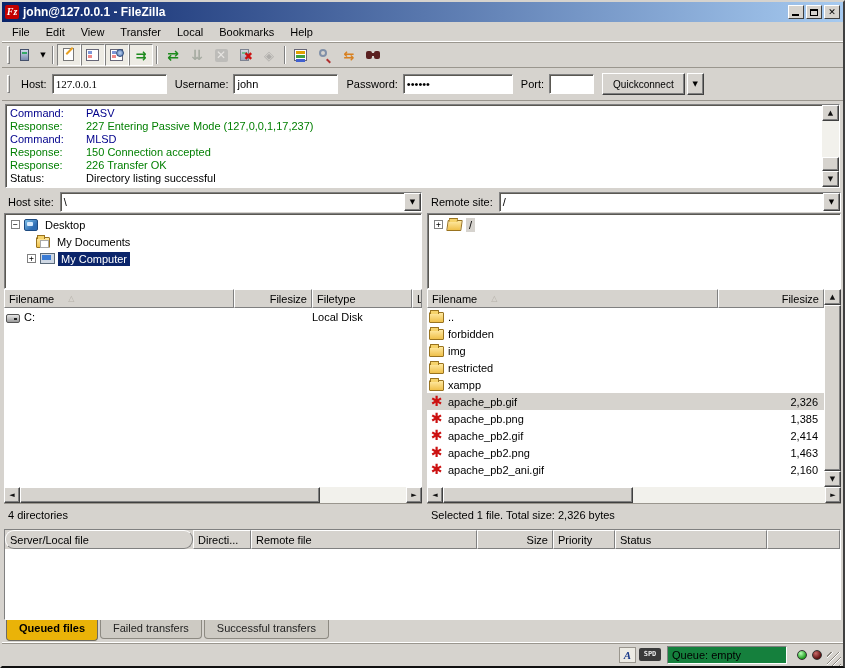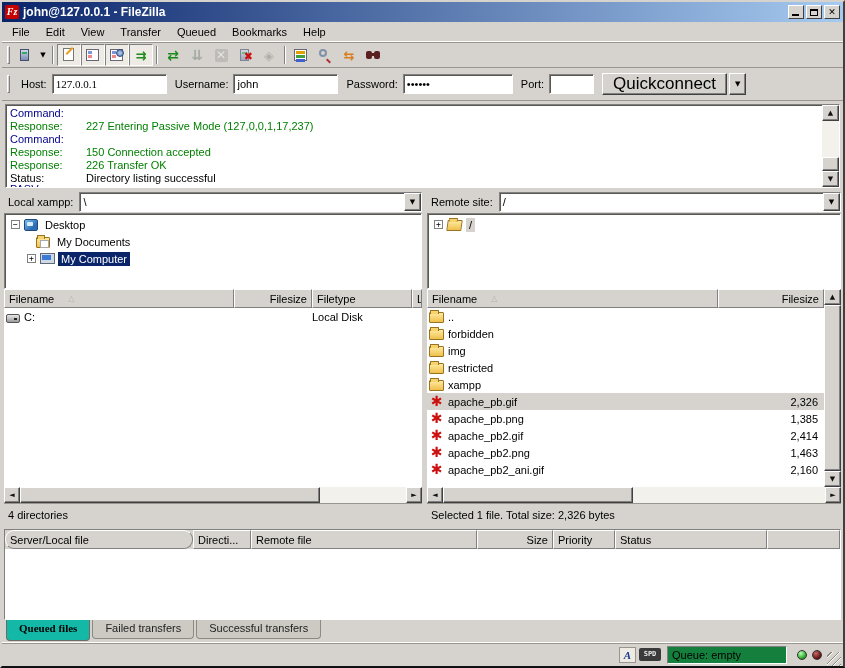--- a/index.html
+++ b/index.html
@@ -47,32 +47,32 @@
   .ic-panel i.b { top:5px; background:#e88; }
   .ic-globe { position:absolute; right:1px; top:2px; width:8px; height:8px; border-radius:50%; background:radial-gradient(#bcd4f0,#4a6fae); border:1px solid #2d4a7a; }
 
   
   .quickbar { height:33px; flex:0 0 33px; display:flex; align-items:center; padding-left:2px;
     border-bottom:1px solid #9a968e; }
   .quickbar label { margin:0 5px 0 8px; }
   .qc-input { height:20px; background:#fff; border:1px solid; border-color:#808080 #fff #fff #808080;
     box-shadow:inset 1px 1px 0 #5a5852; padding:0 3px; font:11px "Liberation Sans",sans-serif; }
   .qc-btn { height:22px; margin-left:8px; padding:0 10px; background:#D6D3CE;
-    border:1px solid; border-color:#fff #404040 #404040 #fff; box-shadow:inset -1px -1px 0 #808080; font-size:17px; }
+    border:1px solid; border-color:#fff #404040 #404040 #fff; box-shadow:inset -1px -1px 0 #808080; font-size:10px; }
   .qc-drop { width:17px; height:22px; margin-left:2px; background:#D6D3CE;
     border:1px solid; border-color:#fff #404040 #404040 #fff; box-shadow:inset -1px -1px 0 #808080; font-size:7px; }
 
   
   .log-wrap { flex:0 0 90px; padding:3px; }
   .log-box { height:84px; background:#fff; border:1px solid; border-color:#808080 #fff #fff #808080;
     box-shadow:inset 1px 1px 0 #5a5852; display:flex; }
   .log-lines { flex:1; padding:2px 0 0 4px; overflow:hidden; }
   .log-line { display:flex; height:13px; line-height:13px; white-space:nowrap; }
   .log-label { width:76px; flex:0 0 76px; }
-  .t-command { color:#00008B;flex-direction:column; }
+  .t-command { color:#00008B; }
   .t-response { color:#007F00; }
   .t-status { color:#000; }
 
   
   .vscroll { width:17px; flex:0 0 17px; background:#F2F1EC; display:flex; flex-direction:column; }
   .hscroll { height:16px; flex:0 0 16px; background:#F2F1EC; display:flex; }
   .sb-btn { width:17px; height:16px; flex:0 0 auto; background:#D6D3CE; border:1px solid; border-color:#fff #404040 #404040 #fff;
     box-shadow:inset -1px -1px 0 #808080; font-size:7px; color:#111; display:flex; align-items:center; justify-content:center; }
   .hscroll .sb-btn { width:16px; }
   .sb-thumb { background:#D6D3CE; border:1px solid; border-color:#fff #404040 #404040 #fff; box-shadow:inset -1px -1px 0 #808080; }
@@ -147,21 +147,21 @@
   .q-size { width:76px; flex:0 0 76px; }
   .q-prio { width:62px; flex:0 0 62px; }
   .q-status { width:152px; flex:0 0 152px; }
   .q-fill { flex:1; }
   .queue-body { flex:1; background:#fff; }
 
   
   .tabs { height:22px; flex:0 0 22px; display:flex; align-items:flex-start; padding-left:4px; }
   .tab { height:19px; padding:2px 12px 0 12px; margin-right:2px; background:#CDCAC3;
     border:1px solid #8d8a82; border-top:none; border-radius:0 0 4px 4px; color:#222; }
-  .tab.active { background:#14b8a6; font-weight:bold; border-color:#6e6b64; height:21px; color:#000;font-family:Liberation Serif, serif; }
+  .tab.active { background:#eab308; font-weight:bold; border-color:#6e6b64; height:21px; color:#000; }
 
   
   .statusbar { height:24px; flex:0 0 24px; border-top:1px solid #fff; box-shadow:inset 0 1px 0 #9a968e;
     display:flex; align-items:center; justify-content:flex-end; padding:0 2px; }
   .sb-ico-a { width:17px; height:16px; border:1px solid #9a968e; background:#EDEBE4; color:#1a3a8a;
     font:italic bold 11px/14px "Liberation Serif",serif; text-align:center; margin-right:3px; }
   .sb-ico-spd { width:22px; height:13px; background:#3a3a3a; border-radius:2px; color:#e8e8e8;
     font:bold 7px/13px "DejaVu Sans Mono",monospace; text-align:center; margin-right:6px; }
   .queue-status { width:120px; height:18px; border:1px solid; border-color:#808080 #fff #fff #808080;
     display:flex; align-items:center; padding-left:4px; margin-right:10px; background:#15803d; }
@@ -188,21 +188,21 @@
     <span class="winbtn">
         <i class="g-close">✕</i>
       </span>
   </div>
 
   <div class="menubar">
     <span class="menu-item">File</span>
     <span class="menu-item">Edit</span>
     <span class="menu-item">View</span>
     <span class="menu-item">Transfer</span>
-    <span class="menu-item">Queued</span>
+    <span class="menu-item">Local</span>
     <span class="menu-item">Bookmarks</span>
     <span class="menu-item">Help</span>
   </div>
 
   <div class="toolbar">
     <span class="tb-grip"></span>
     <span class="tb-btn">
       <span class="ico16">
           <i class="ic-server"></i>
         </span>
@@ -330,21 +330,21 @@
         <span class="sb-thumb" style="height:14px"></span>
         <span class="sb-btn gly">▼</span>
       </div>
     </div>
   </div>
 
   <div class="main">
 
     <div class="pane">
       <div class="site-row">
-        <span class="site-label">Local xampp:</span>
+        <span class="site-label">Host site:</span>
         <span class="site-combo">
           <span class="val">\</span>
           <span class="combo-btn gly">▼</span>
         </span>
       </div>
       <div class="tree-box">
         <div class="tree-row">
           <span class="expander">−</span>
           <span class="ico ico-desktop"></span>
           <span class="tree-label">Desktop</span>

